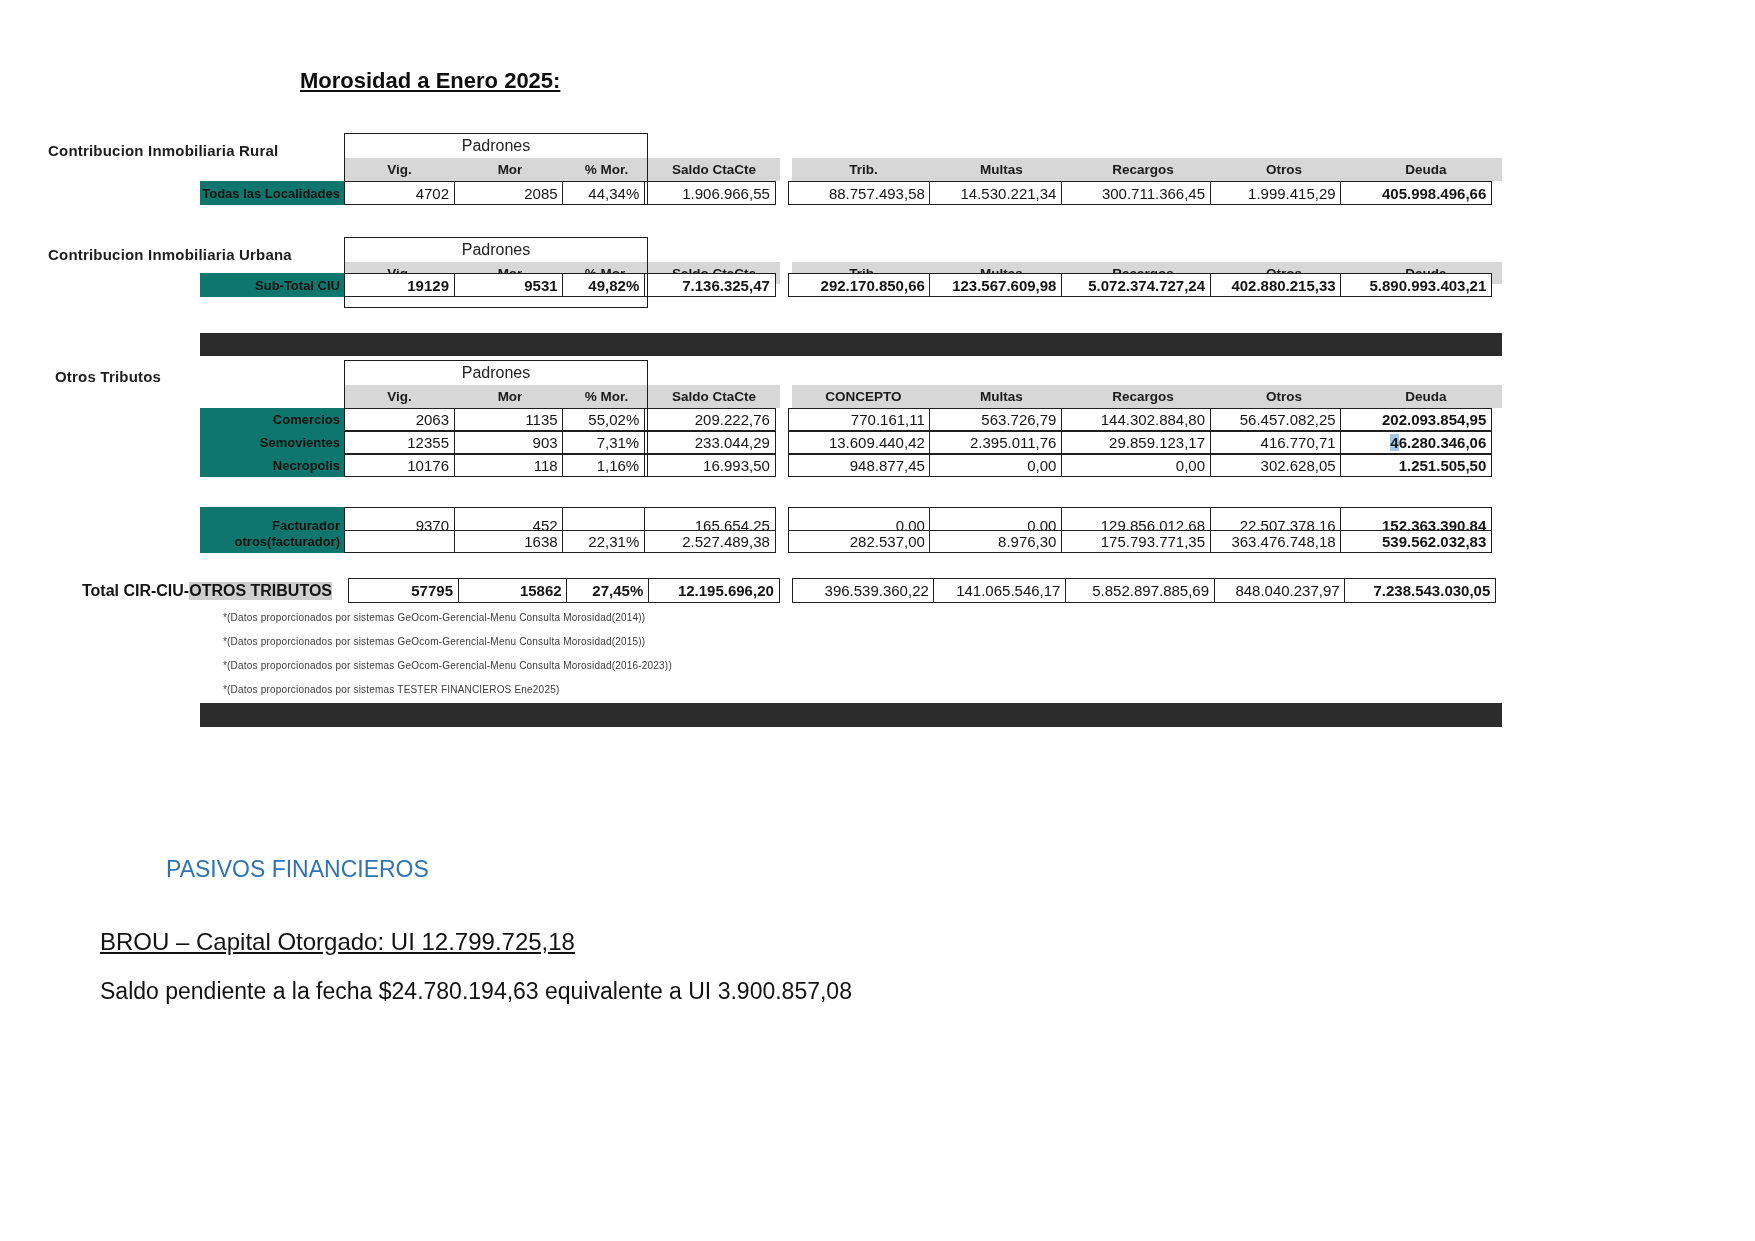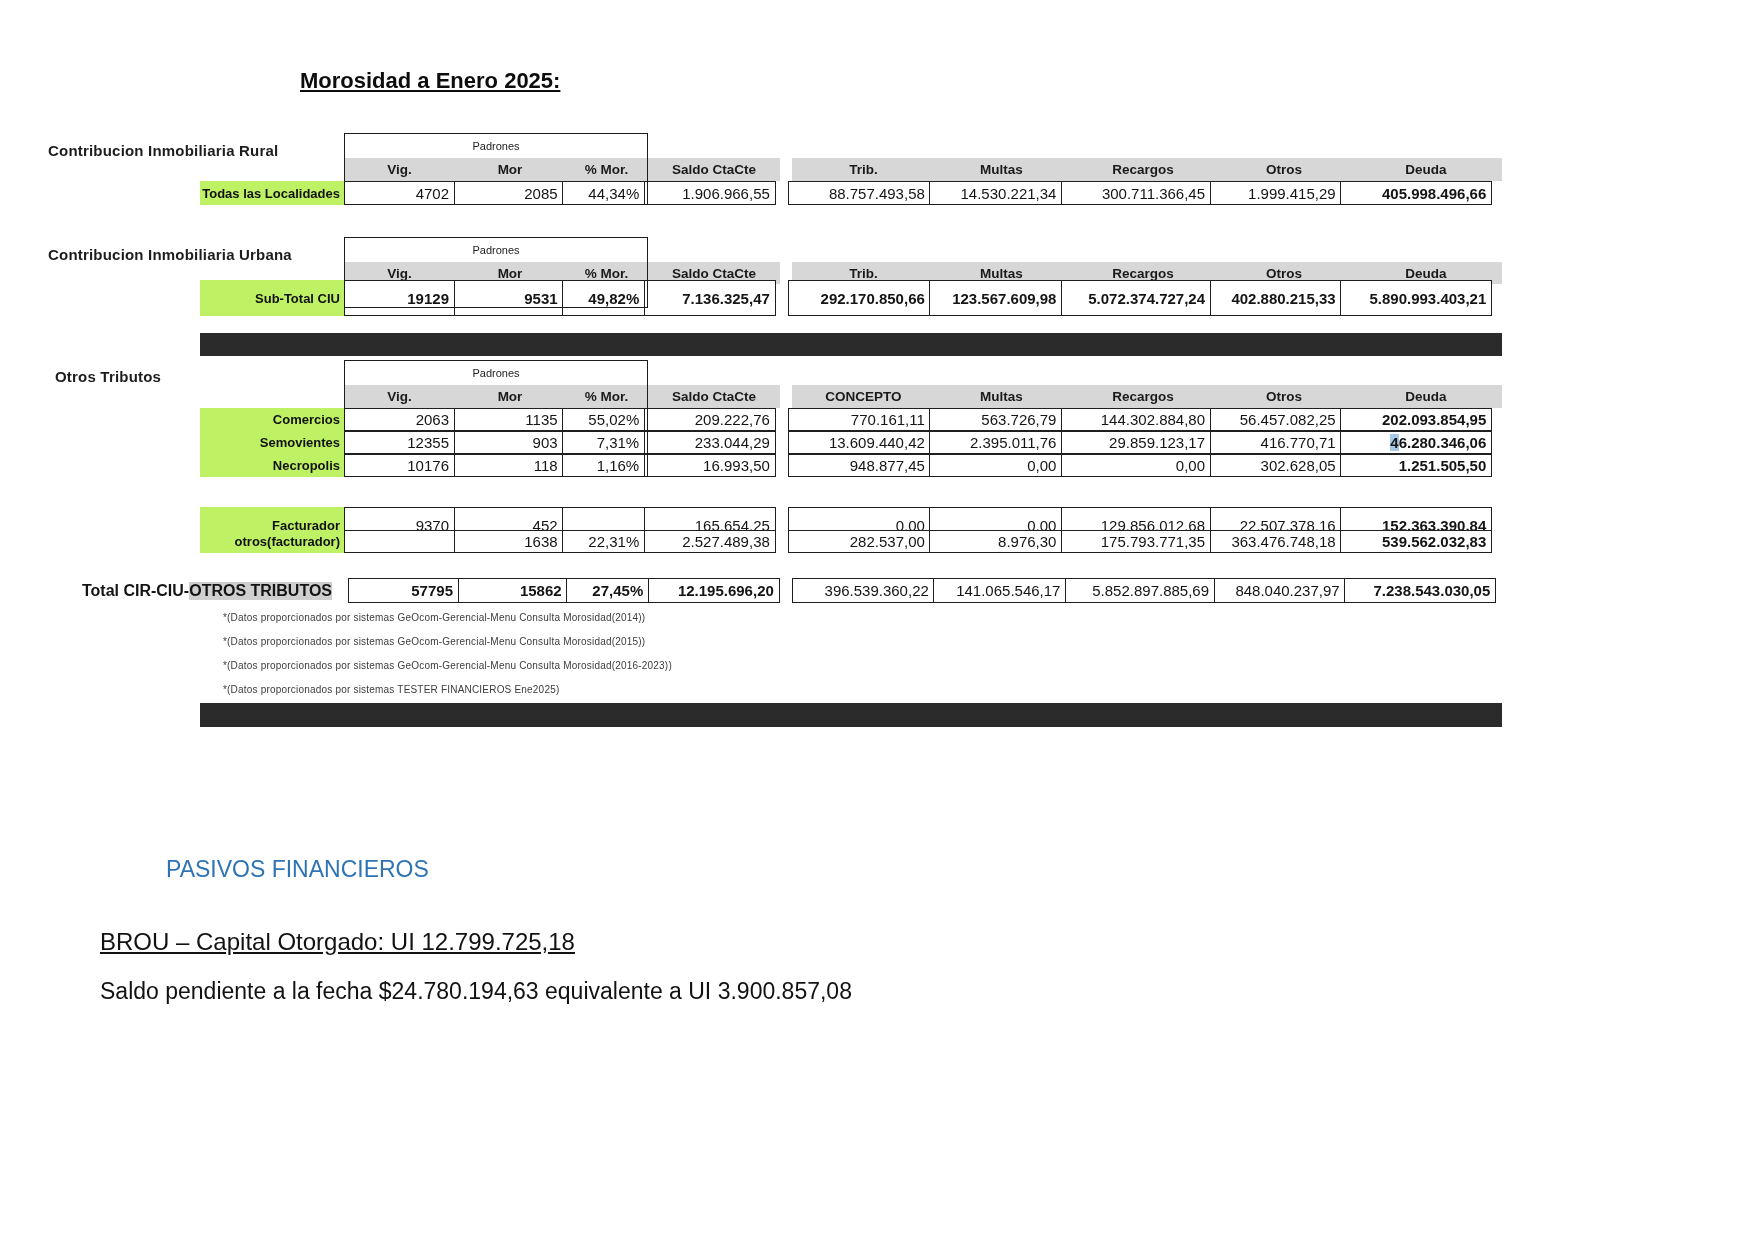--- a/index.html
+++ b/index.html
@@ -9,29 +9,29 @@
   .row{position:absolute;left:0;display:flex;align-items:stretch;}
   .sp{flex:0 0 auto;}
   .grp{display:flex;}
   .cell{box-sizing:border-box;flex:0 0 auto;display:flex;align-items:center;
         justify-content:flex-end;padding-right:5px;font-size:15px;
         white-space:nowrap;overflow:visible;}
   .bcell{border:1.4px solid #1f1f1f;background:#fff;}
   .grp .bcell + .bcell{margin-left:-1.4px;}
   .hcell{background:#d7d7d7;justify-content:center;font-weight:bold;
          font-size:13.5px;color:#1a1a1a;padding-right:0;}
-  .lblcell{background:#bef264;font-weight:bold;font-size:13px;color:#111;
+  .lblcell{background:#0f766e;font-weight:bold;font-size:13px;color:#111;
            padding-right:4px;}
   .w-label{width:144px;} .w-vig{width:111px;} .w-mor{width:110px;}
   .w-pct{width:83px;} .w-saldo{width:132px;} .w-gap{width:12px;}
   .w-trib{width:143px;} .w-multas{width:133px;} .w-rec{width:150px;}
   .w-otros{width:132px;} .w-deuda{width:152px;}
   .deuda-val{font-weight:bold;}
   .padrones-cell{width:304px;display:flex;align-items:center;justify-content:center;
-                 font-size:11px;color:#222;}
+                 font-size:16px;color:#222;}
   .padrones-box{position:absolute;border:1.6px solid #1c1c1c;left:344px;width:304px;
                 pointer-events:none;box-sizing:border-box;}
   .sec-label{position:absolute;font-weight:bold;font-size:15px;color:#1d1d1d;
              white-space:nowrap;letter-spacing:.2px;}
   .bar{position:absolute;left:200px;width:1302px;background:#2b2b2b;}
   .title{position:absolute;font-weight:bold;font-size:22px;text-decoration:underline;
          color:#0d0d0d;white-space:nowrap;}
   .footnote{font-size:10px;color:#3c3c3c;font-weight:500;line-height:24px;
             white-space:nowrap;letter-spacing:.2px;}
   .pasivos-heading{position:absolute;font-size:23px;color:#2e74b5;white-space:nowrap;}
@@ -111,21 +111,21 @@
   <div class="sp w-gap"></div>
   <div class="grp">
     <div class="cell hcell w-trib">Trib.</div>
     <div class="cell hcell w-multas">Multas</div>
     <div class="cell hcell w-rec">Recargos</div>
     <div class="cell hcell w-otros">Otros</div>
     <div class="cell hcell w-deuda">Deuda</div>
   </div>
 </div>
 
-<div class="row" style="top:280px;height:36px">
+<div class="row" style="top:273px;height:24px">
   <div class="sp" style="width:200px"></div>
   <div class="cell lblcell w-label">Sub-Total CIU</div>
   <div class="grp">
     <div class="cell bcell w-vig total-bold">19129</div>
     <div class="cell bcell w-mor total-bold">9531</div>
     <div class="cell bcell w-pct total-bold">49,82%</div>
     <div class="cell bcell w-saldo total-bold">7.136.325,47</div>
   </div>
   <div class="sp w-gap"></div>
   <div class="grp">

